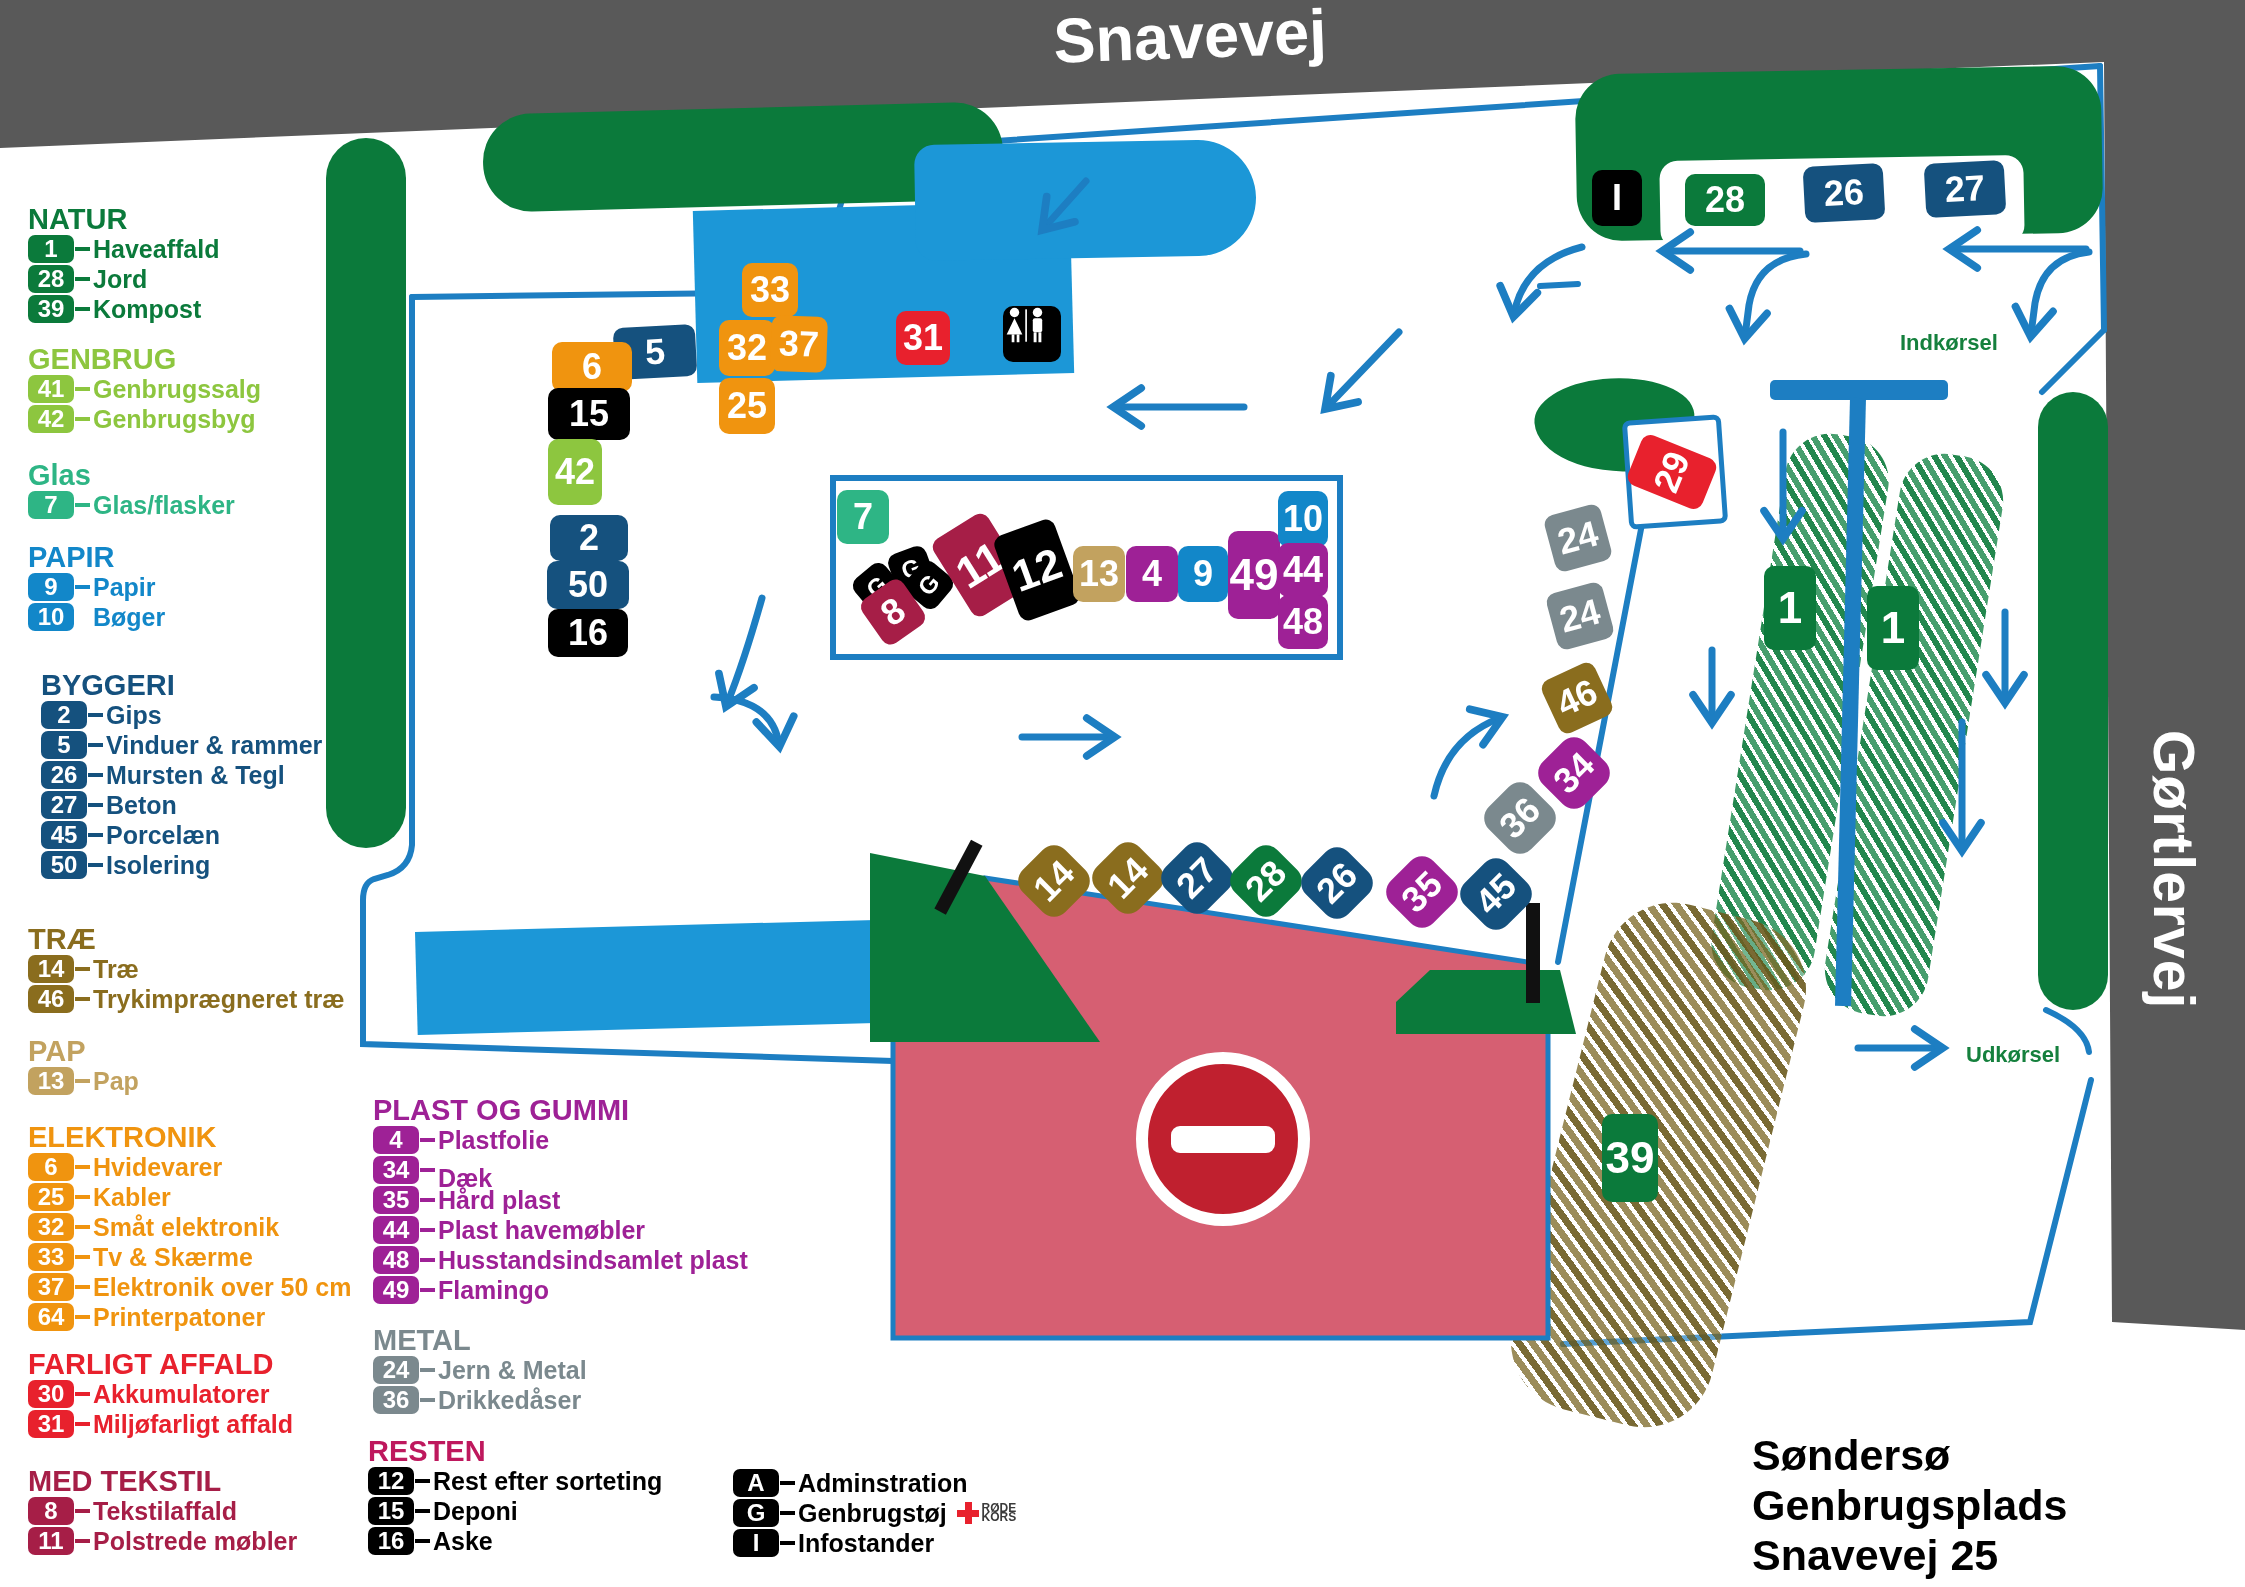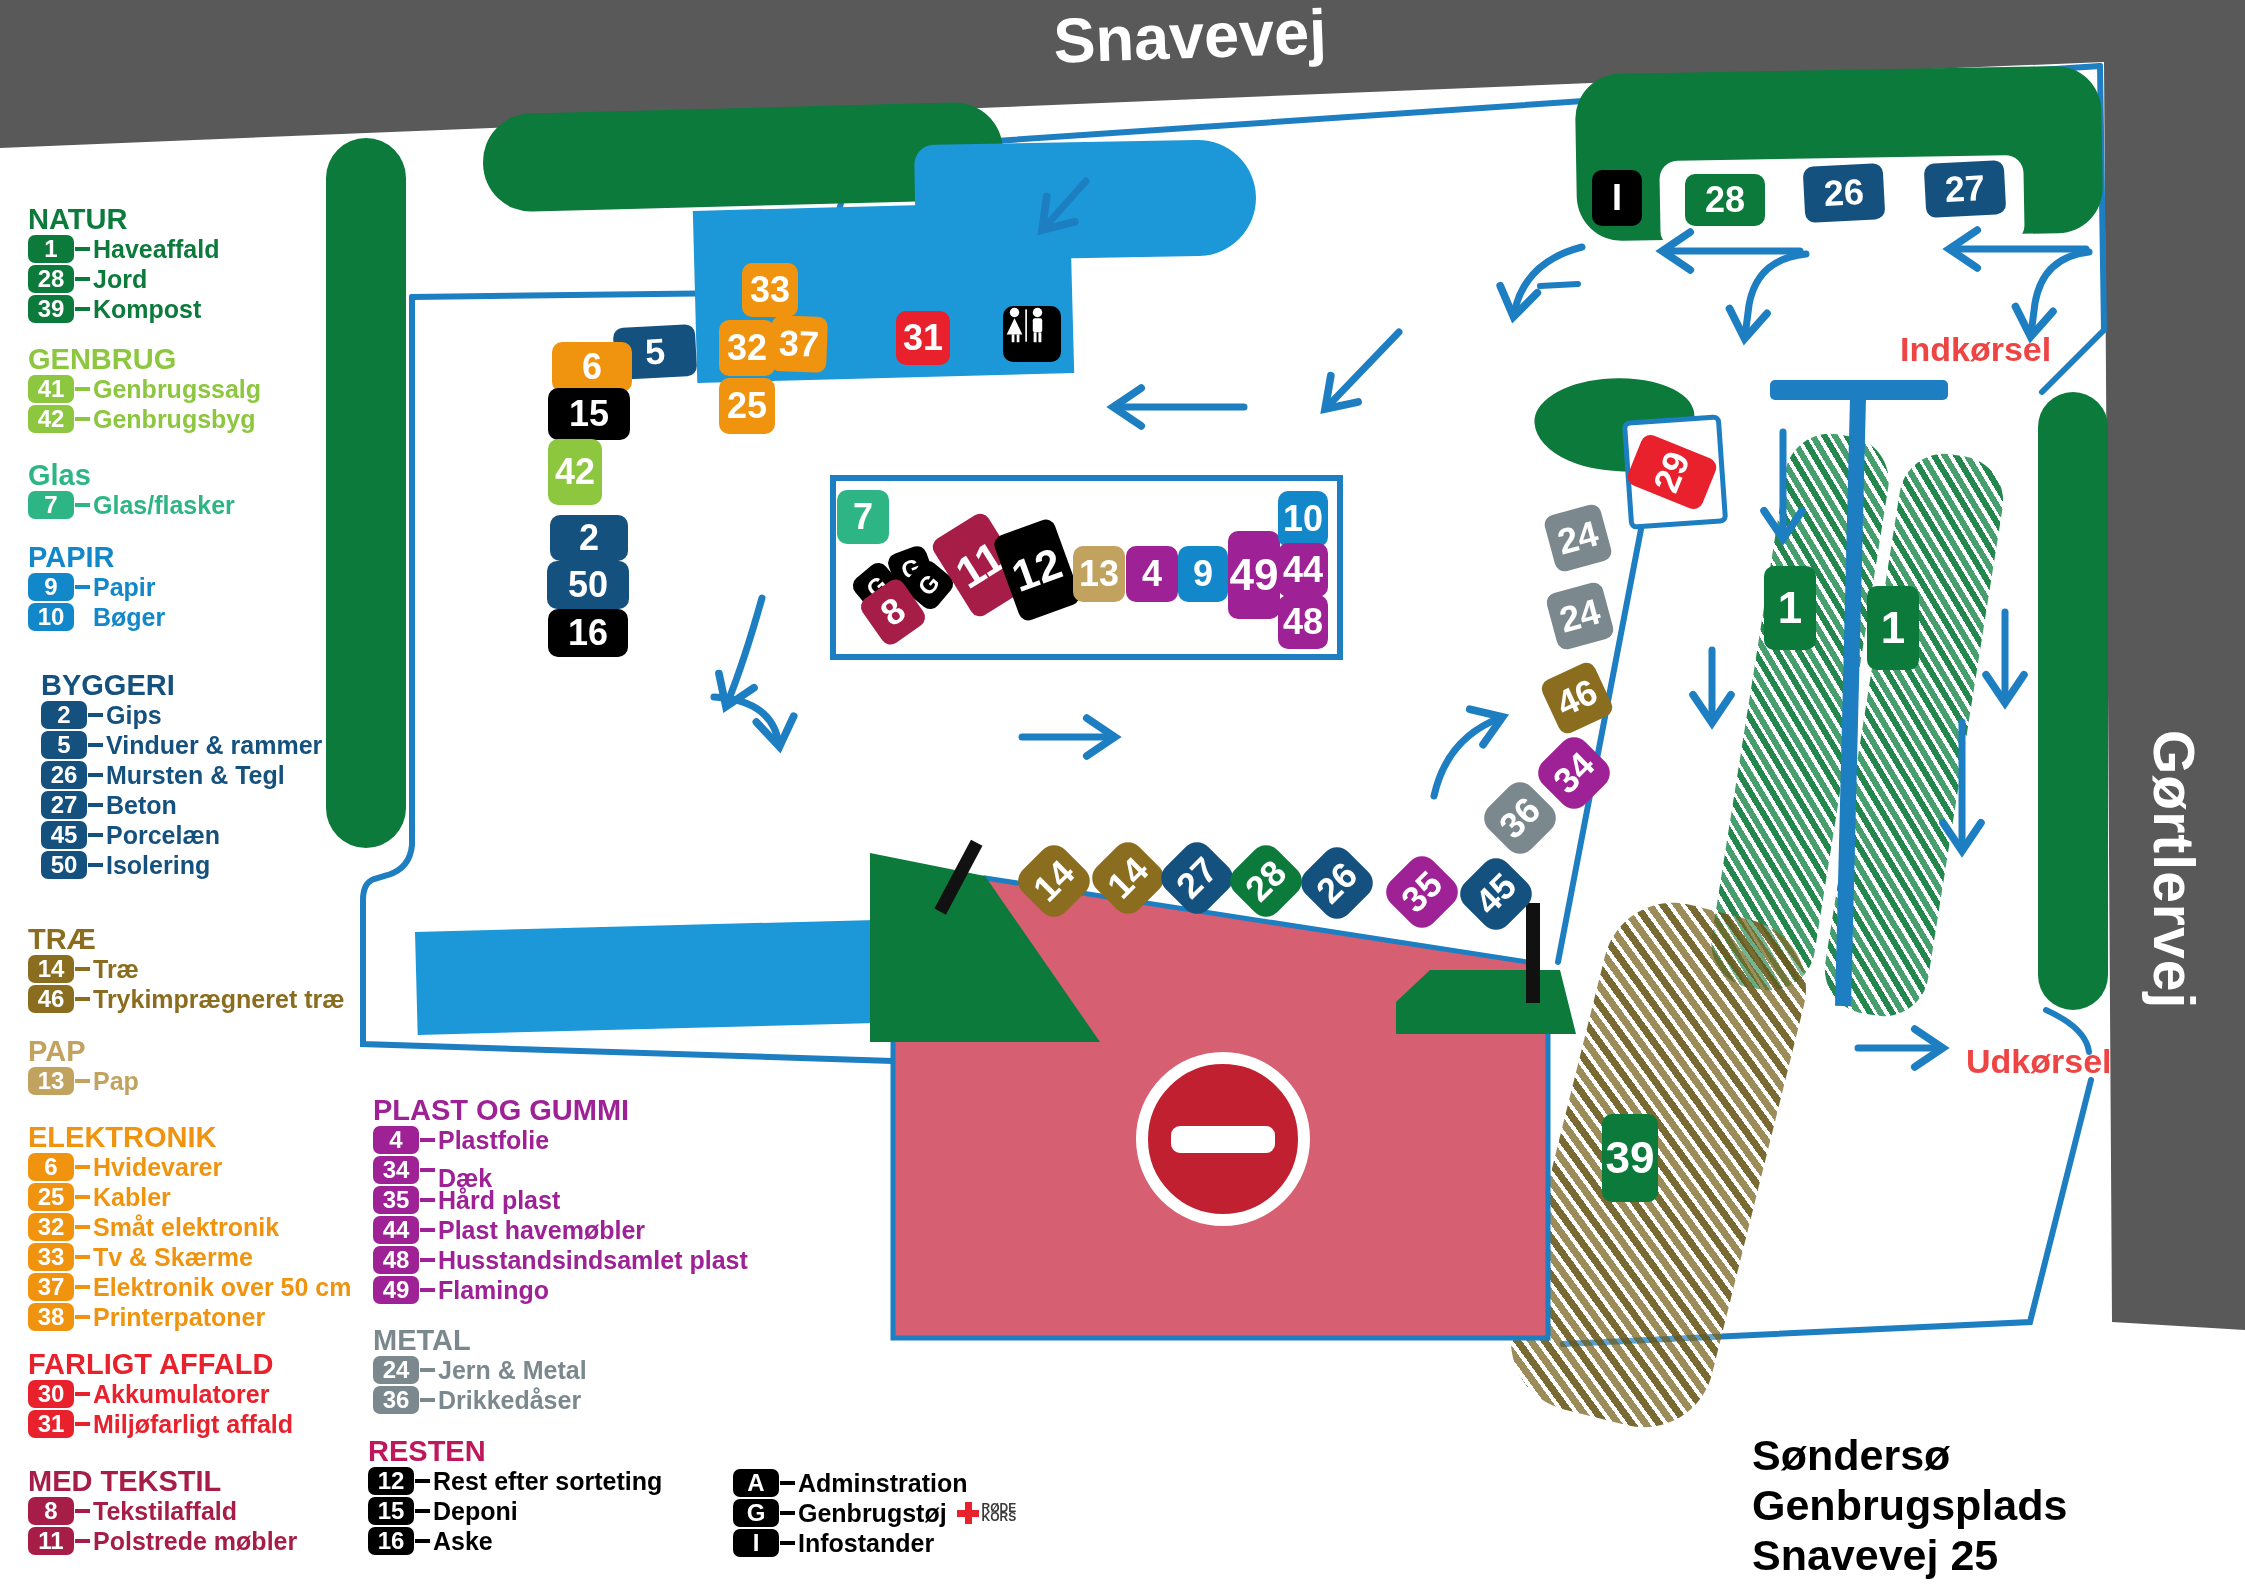--- a/index.html
+++ b/index.html
@@ -20,21 +20,21 @@
   .row{display:flex;align-items:center;height:30px}
   .badge{height:28px;min-width:46px;border-radius:7px;color:#fff;display:flex;align-items:center;
          justify-content:center;font-size:24px;box-sizing:border-box;padding:0 2px}
   .dash{width:15px;height:4px;margin:0 3px 0 1px;flex:none}
   .nodash{width:19px;flex:none}
   .lbl{font-size:25px;white-space:nowrap}
   
   .tag{position:absolute;display:flex;align-items:center;justify-content:center;color:#fff;
        border-radius:10px;font-size:36px;line-height:1}
   .tag.d{border-radius:16px}
-  .maptext{position:absolute;font-size:34px;color:#ef4444;white-space:nowrap}
+  .maptext{position:absolute;font-size:22px;color:#15803d;white-space:nowrap}
   #address{left:1752px;top:1430px;font-size:43px;line-height:50px;color:#000}
   
   #noentry{left:1136px;top:1052px;width:174px;height:174px;border-radius:50%;
            background:#c0202f;border:12px solid #fff;box-sizing:border-box;
            display:flex;align-items:center;justify-content:center}
   #noentry .bar{width:104px;height:27px;background:#fff;border-radius:9px}
   .cross{display:inline-flex;align-items:center;margin-left:10px}
   .crossmark{width:22px;height:22px;position:relative;flex:none}
   .crossmark:before,.crossmark:after{content:"";position:absolute;background:#e8212d}
   .crossmark:before{left:8px;top:0;width:7px;height:22px}
@@ -259,21 +259,21 @@
         <span class="badge" style="background: rgb(240, 148, 15);">33</span>
         <span class="dash" style="background: rgb(240, 148, 15);"></span>
         <span class="lbl" style="color: rgb(240, 148, 15);">Tv &amp; Skærme</span>
       </div>
       <div class="row">
         <span class="badge" style="background: rgb(240, 148, 15);">37</span>
         <span class="dash" style="background: rgb(240, 148, 15);"></span>
         <span class="lbl" style="color: rgb(240, 148, 15);">Elektronik over 50 cm</span>
       </div>
       <div class="row">
-        <span class="badge" style="background: rgb(240, 148, 15);">38</span>
+        <span class="badge" style="background: rgb(240, 148, 15);">64</span>
         <span class="dash" style="background: rgb(240, 148, 15);"></span>
         <span class="lbl" style="color: rgb(240, 148, 15);">Printerpatoner</span>
       </div>
     </div>
     <div class="section" style="left: 28px; top: 1349px;">
       <div class="hdr" style="color: rgb(232, 33, 45);">FARLIGT AFFALD</div>
       <div class="row">
         <span class="badge" style="background: rgb(232, 33, 45);">30</span>
         <span class="dash" style="background: rgb(232, 33, 45);"></span>
         <span class="lbl" style="color: rgb(232, 33, 45);">Akkumulatorer</span>

